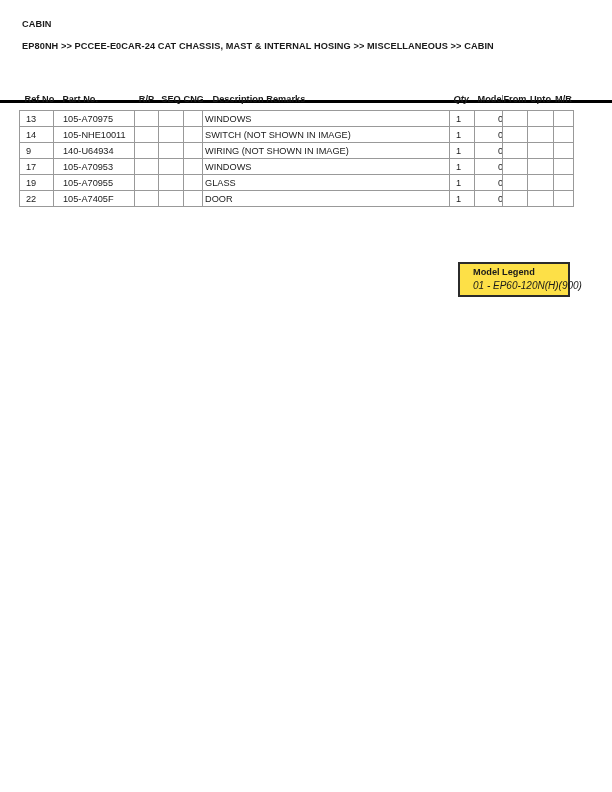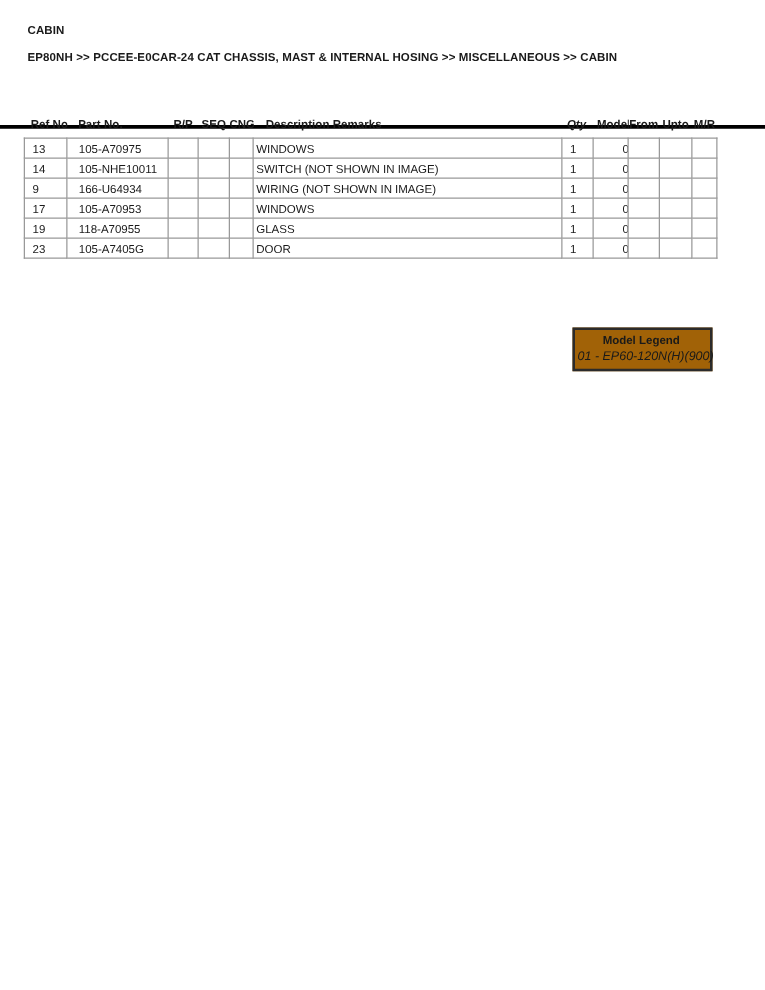--- a/index.html
+++ b/index.html
@@ -88,23 +88,22 @@
   .parts-table tbody td.c-qty   { padding-left: 6px; }
   .parts-table tbody td.c-model { padding-left: 23px; }
 
   .legend {
     position: absolute;
     left: 458px;
     top: 262px;
     width: 112px;
     box-sizing: border-box;
     border: 2px solid #2b2b2b;
-    background: #a16207;
-    padding: 3px 4px 4px 2px;
-    text-align: center;
+    background: #fde047;
+    padding: 3px 4px 4px 13px;
   }
   .legend-title {
     font-size: 9.2px;
     font-weight: bold;
     line-height: 11px;
   }
   .legend-entry {
     font-size: 10px;
     line-height: 11px;
     margin-top: 2px;
@@ -174,21 +173,21 @@
     <td class="c-cng"></td>
     <td class="c-desc">SWITCH (NOT SHOWN IN IMAGE)</td>
     <td class="c-qty">1</td>
     <td class="c-model">01</td>
     <td class="c-from"></td>
     <td class="c-upto"></td>
     <td class="c-mr"></td>
   </tr>
         <tr>
     <td class="c-ref">9</td>
-    <td class="c-part">166-U64934</td>
+    <td class="c-part">140-U64934</td>
     <td class="c-rp"></td>
     <td class="c-seq"></td>
     <td class="c-cng"></td>
     <td class="c-desc">WIRING (NOT SHOWN IN IMAGE)</td>
     <td class="c-qty">1</td>
     <td class="c-model">01</td>
     <td class="c-from"></td>
     <td class="c-upto"></td>
     <td class="c-mr"></td>
   </tr>
@@ -200,34 +199,34 @@
     <td class="c-cng"></td>
     <td class="c-desc">WINDOWS</td>
     <td class="c-qty">1</td>
     <td class="c-model">01</td>
     <td class="c-from"></td>
     <td class="c-upto"></td>
     <td class="c-mr"></td>
   </tr>
         <tr>
     <td class="c-ref">19</td>
-    <td class="c-part">118-A70955</td>
+    <td class="c-part">105-A70955</td>
     <td class="c-rp"></td>
     <td class="c-seq"></td>
     <td class="c-cng"></td>
     <td class="c-desc">GLASS</td>
     <td class="c-qty">1</td>
     <td class="c-model">01</td>
     <td class="c-from"></td>
     <td class="c-upto"></td>
     <td class="c-mr"></td>
   </tr>
         <tr>
-    <td class="c-ref">23</td>
-    <td class="c-part">105-A7405G</td>
+    <td class="c-ref">22</td>
+    <td class="c-part">105-A7405F</td>
     <td class="c-rp"></td>
     <td class="c-seq"></td>
     <td class="c-cng"></td>
     <td class="c-desc">DOOR</td>
     <td class="c-qty">1</td>
     <td class="c-model">01</td>
     <td class="c-from"></td>
     <td class="c-upto"></td>
     <td class="c-mr"></td>
   </tr>

